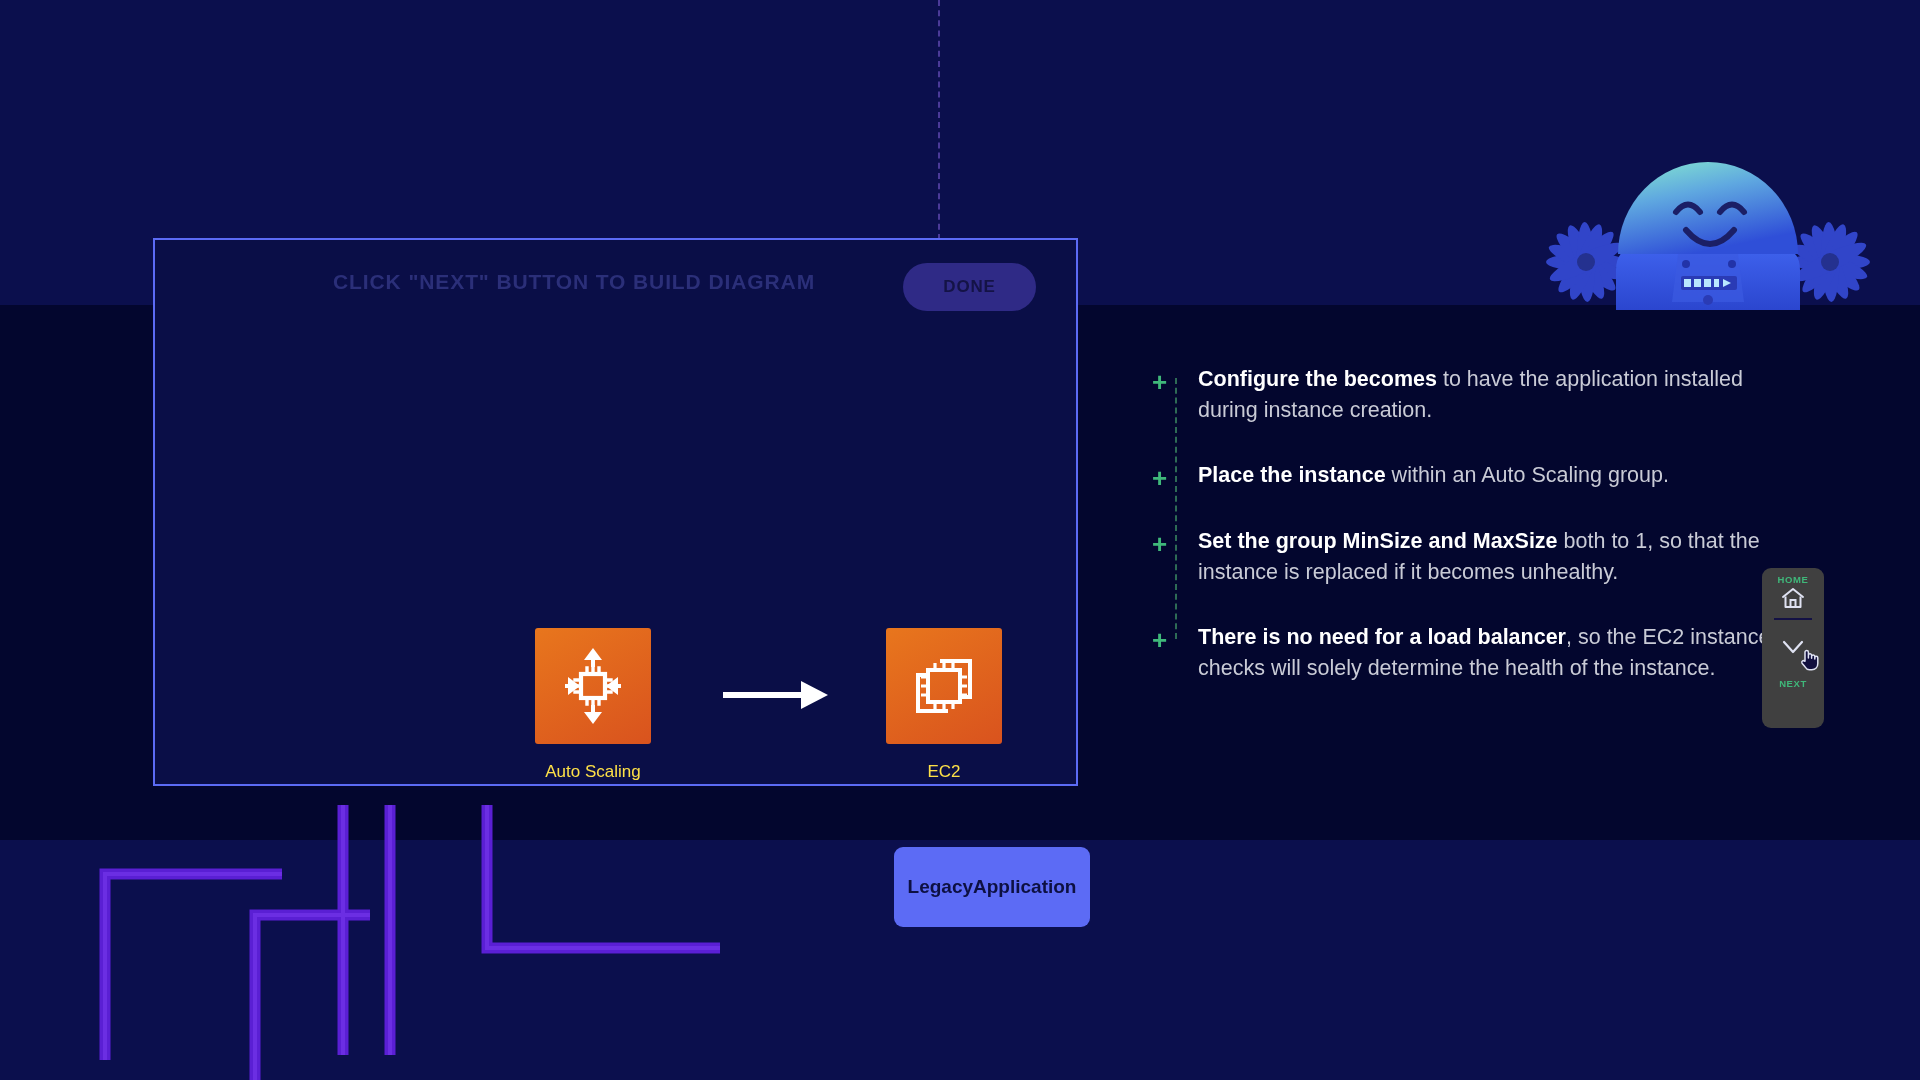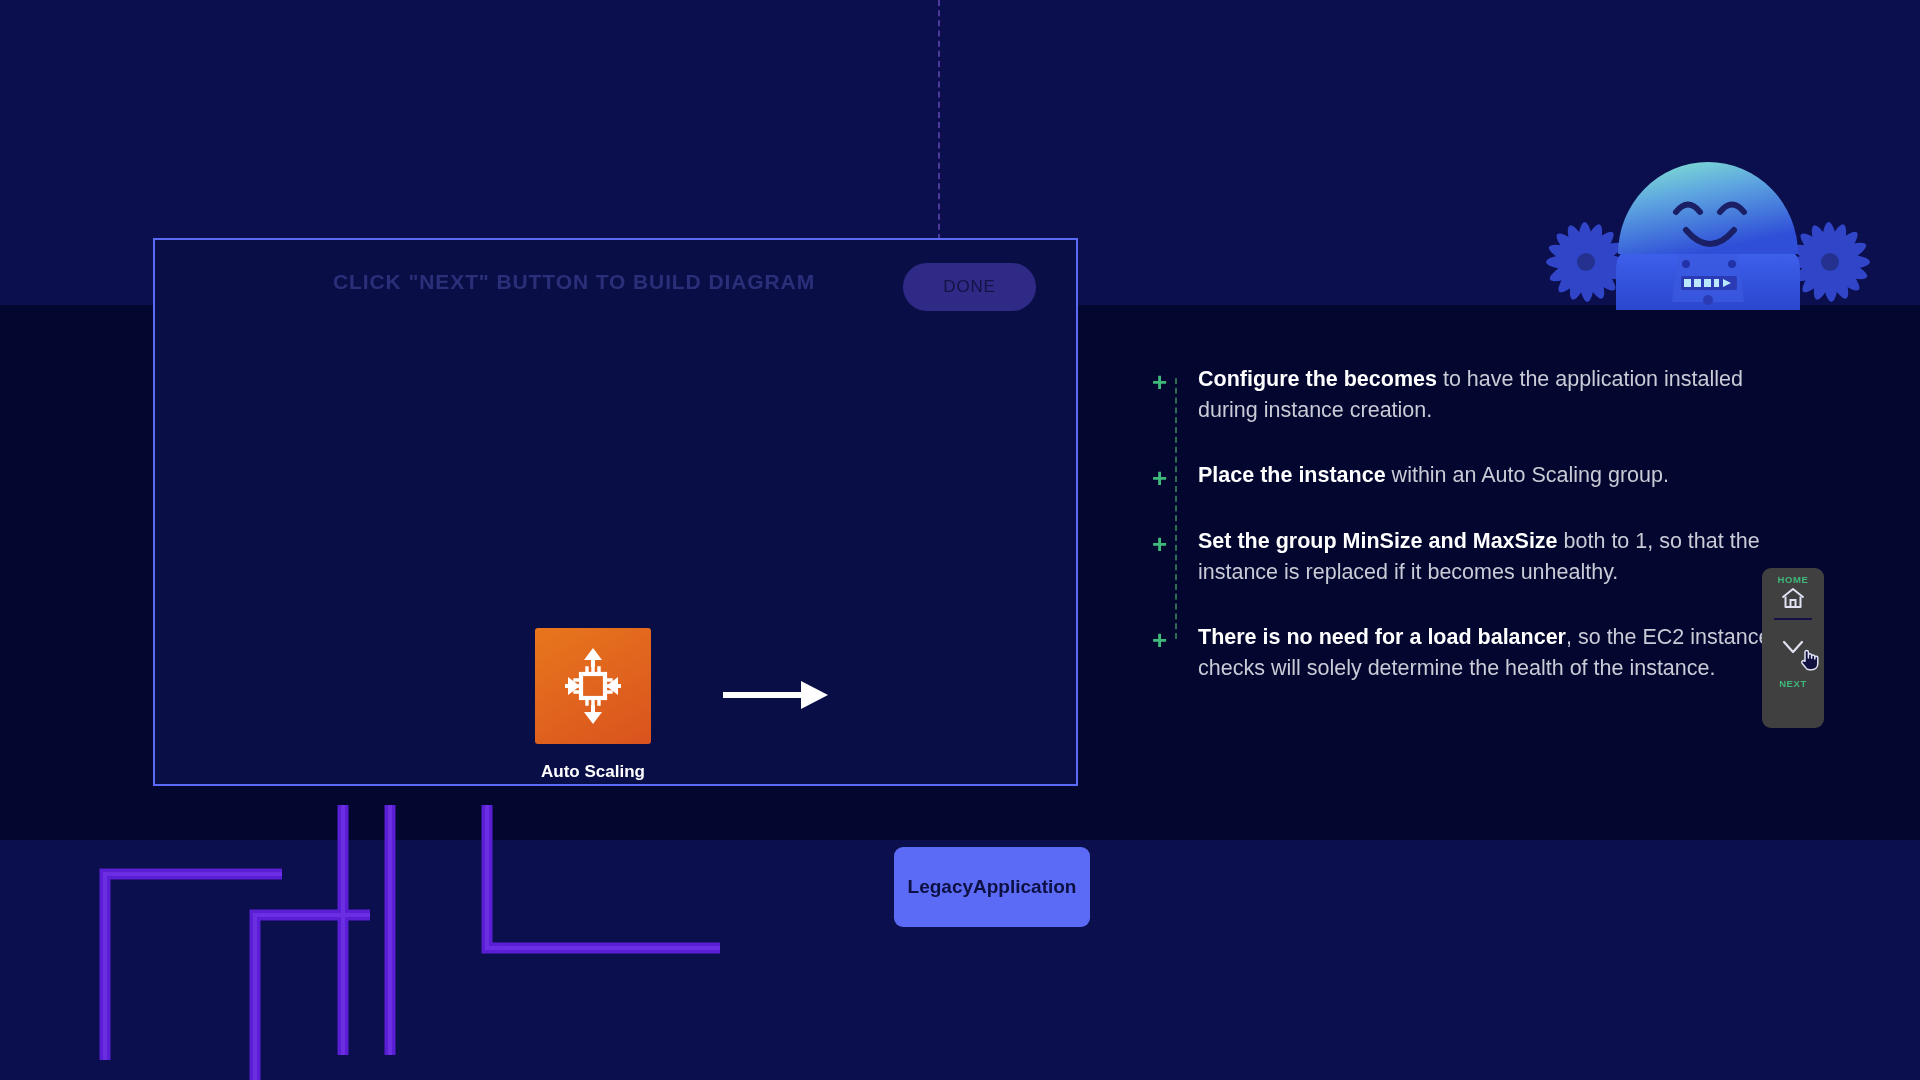--- a/index.html
+++ b/index.html
@@ -38,34 +38,34 @@
   }
   #panel-title {
     position:absolute; left:178px; top:30px;
     font-size:21px; font-weight:bold; letter-spacing:.9px;
     color:#2b2f79;
   }
   #done-btn {
     position:absolute; left:903px; top:263px;
     width:133px; height:48px; border-radius:24px;
     background:#2f2a86; border:none;
-    color:#141346; font-size:17px; font-weight:normal; letter-spacing:.8px;
+    color:#141346; font-size:17px; font-weight:bold; letter-spacing:.8px;
     cursor:pointer;
   }
 
   
   .node { position:absolute; }
   .node-tile {
     width:116px; height:116px; border-radius:3px;
     background:linear-gradient(150deg,#e8761d 0%,#d9531e 100%);
     display:flex; align-items:center; justify-content:center;
   }
   .node-label {
     margin-top:18px; text-align:center; width:116px;
-    color:#ffffff; font-size:17px; font-weight:bold;
+    color:#fde047; font-size:17px; font-weight:normal;
   }
   #node-autoscaling { left:380px; top:388px; }
   #node-ec2        { left:731px; top:388px; }
   #flow-arrow      { position:absolute; left:568px; top:438px; width:105px; height:34px; }
 
   #legacy-box {
     position:absolute; left:696px; top:607px;
     width:196px; height:80px; border-radius:9px;
     background:#5c6bf5;
     display:flex; align-items:center; justify-content:center;
@@ -238,20 +238,43 @@
       </svg>
     </div>
     <div class="node-label">Auto Scaling</div>
   </div>
 
   <svg id="flow-arrow" viewBox="0 0 105 34">
     <rect x="0" y="14" width="82" height="6" fill="#ffffff"></rect>
     <path d="M105 17 L78 3 L78 31 Z" fill="#ffffff"></path>
   </svg>
 
+  <div class="node" id="node-ec2">
+    <div class="node-tile">
+      <svg width="84" height="84" viewBox="0 0 84 84">
+        <g fill="none" stroke="#ffffff" stroke-width="4">
+
+          <path d="M38 17 h30 v30"></path>
+          <path d="M68 47 v6 h-10"></path>
+
+          <path d="M16 37 v30 h30"></path>
+          <path d="M16 37 v-6 h10"></path>
+
+          <rect x="26" y="26" width="32" height="32"></rect>
+          <g stroke-width="3.2">
+            <path d="M33 26 v-7 M42 26 v-7 M51 26 v-7"></path>
+            <path d="M33 58 v7 M42 58 v7 M51 58 v7"></path>
+            <path d="M26 33 h-7 M26 42 h-7 M26 51 h-7"></path>
+            <path d="M58 33 h7 M58 42 h7 M58 51 h7"></path>
+          </g>
+        </g>
+      </svg>
+    </div>
+    <div class="node-label">EC2</div>
+  </div>
 
   <div id="legacy-box">
     <span>Legacy</span>
     <br>
     <span>Application</span>
   </div>
 </div>
 
 <button id="done-btn">DONE</button>
 

